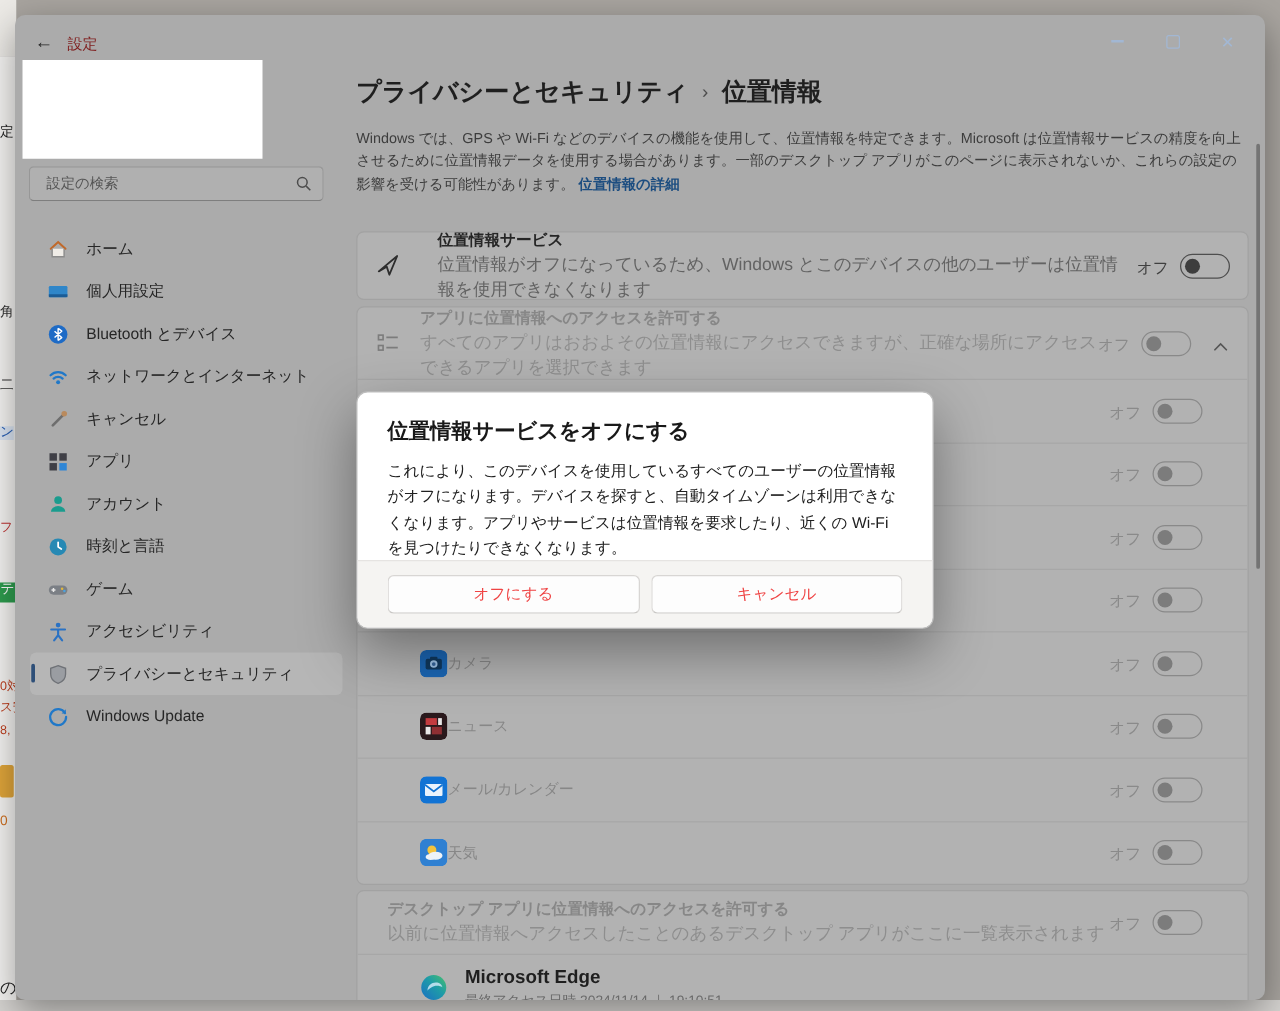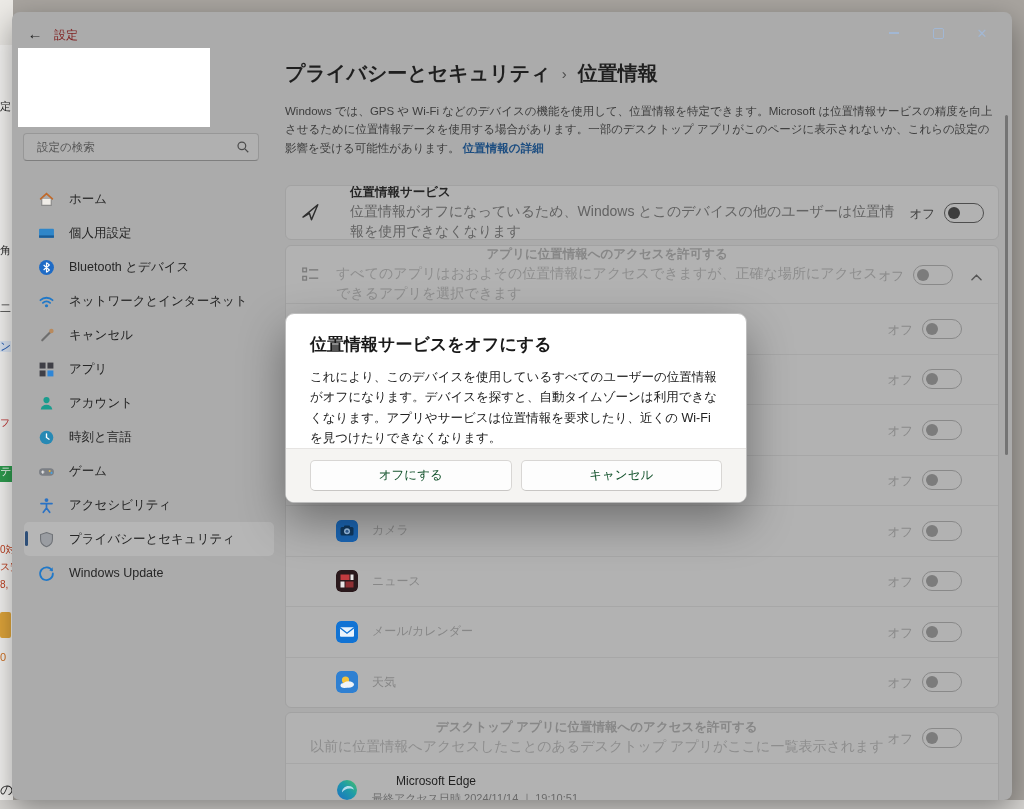--- a/index.html
+++ b/index.html
@@ -61,58 +61,58 @@
 
   .card{
     position:absolute;left:273px;width:714px;box-sizing:border-box;
     background:#b2b2b2;border:1px solid #a2a2a2;border-radius:6px;overflow:hidden;
   }
   .row{display:flex;align-items:center;box-sizing:border-box;padding:0 14px;}
   .row .rico{width:20px;flex:0 0 20px;display:flex;align-items:center;justify-content:center;}
   .rtext{margin-left:16px;min-width:0;}
   .rtitle{font-size:12.5px;font-weight:600;color:#262626;line-height:1.4;}
   .rsub{font-size:14px;color:#636363;line-height:1.4;margin-top:1px;}
-  .dim .rtitle{color:#878787;font-weight:600;text-align:center;}
+  .dim .rtitle{color:#878787;font-weight:600;}
   .dim .rsub{color:#8e8e8e;}
   .rright{margin-left:auto;display:flex;align-items:flex-end;gap:9px;flex:0 0 auto;font-family:Liberation Serif, serif;}
   .state{font-size:12.5px;color:#3f3f3f;}
   .dim .state, .sub .state{color:#8a8a8a;}
   .tgl{position:relative;width:40px;height:20px;box-sizing:border-box;border:1px solid #4e4e4e;border-radius:10px;cursor:pointer;}
   .tgl::after{content:"";position:absolute;left:3px;top:3px;width:12px;height:12px;border-radius:50%;background:#3d3d3d;}
   .tgl.dis{border-color:#898989;}
   .tgl.dis::after{background:#7c7c7c;}
   .chev{width:16px;height:14px;margin-left:6px;display:flex;align-items:center;justify-content:center;cursor:pointer;}
   .pad-chev{margin-right:22px;}
 
   .sub{height:50.5px;border-top:1px solid #a7a7a7;padding-left:50px;}
   .appico{width:22px;height:22px;flex:0 0 22px;border-radius:5px;overflow:hidden;}
-  .sublabel{margin-left:14px;font-size:12px;color:#878787;}
-
-  .edge-title{font-size:12px;font-weight:400;color:#1f1f1f;line-height:1.4;margin-left:24px;}
+  .sublabel{font-size:12px;color:#878787;}
+
+  .edge-title{font-size:15px;font-weight:700;color:#1f1f1f;line-height:1.4;}
   .edge-sub{font-size:11px;color:#6a6a6a;margin-top:1px;}
 
   .scrollbar{position:absolute;left:993px;top:103px;width:3px;height:340px;border-radius:2px;background:#747474;cursor:pointer;}
 
   
   .dialog{
     position:absolute;left:285px;top:313px;width:462px;height:190px;z-index:50;
     background:#ffffff;border:1px solid #bdbdbd;border-radius:9px;overflow:hidden;
     box-shadow:0 18px 45px rgba(0,0,0,.38);box-sizing:border-box;
     display:flex;flex-direction:column;
   }
   .dlg-body{flex:1;padding:19px 24px 0 24px;}
   .dlg-title{font-size:17px;font-weight:600;color:#191919;}
   .dlg-text{margin-top:11px;font-size:12.5px;line-height:1.62;color:#202020;}
   .dlg-footer{
     height:70px;box-sizing:border-box;background:#f5f4f2;border-top:1px solid #e6e4e2;
     display:flex;align-items:center;gap:9px;padding:0 24px;
   }
   .dlg-btn{
     flex:1;height:31px;box-sizing:border-box;background:#fdfdfd;border:1px solid #d8d6d4;border-bottom-color:#c8c6c4;
-    border-radius:5px;font-size:12.5px;color:#14532d;display:flex;align-items:center;justify-content:center;cursor:pointer;
+    border-radius:5px;font-size:12.5px;color:#ef4444;display:flex;align-items:center;justify-content:center;cursor:pointer;
   }
 </style>
 </head>
 <body>
 
 <div class="bg-topleft"></div>
 <div class="bg-strip">
   <span style="top:56px;color:#222;">定</span>
   <span style="top:200px;color:#333;">角</span>
   <span style="top:258px;color:#333;">二</span>

